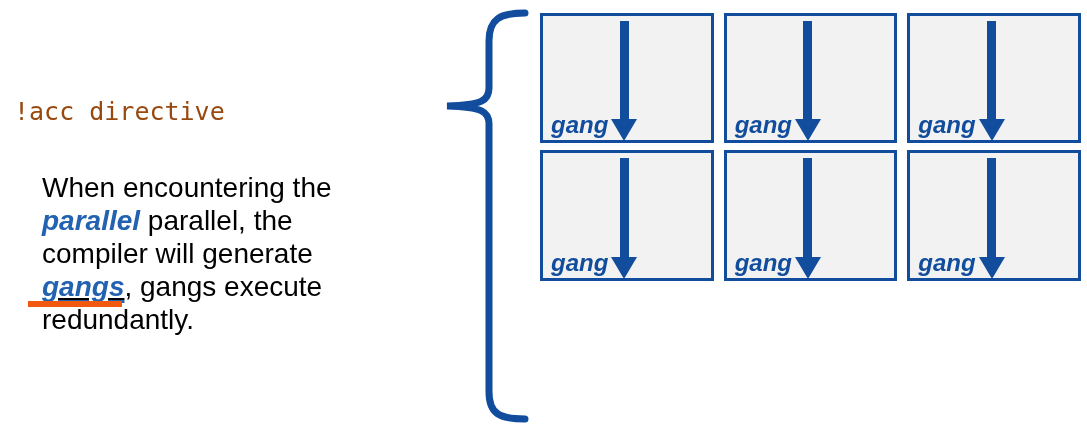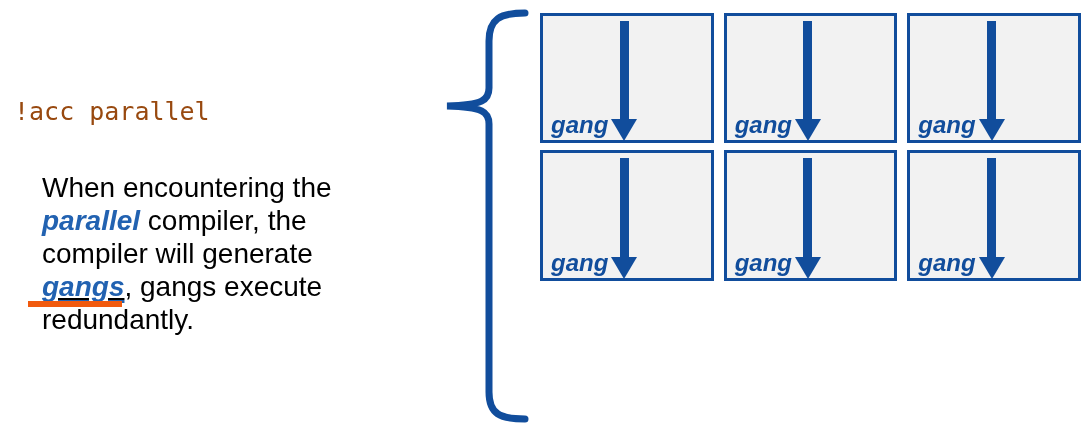--- a/index.html
+++ b/index.html
@@ -73,28 +73,28 @@
     border-left: 13px solid transparent;
     border-right: 13px solid transparent;
     border-top: 22px solid #114D9C;
   }
 </style>
 </head>
 <body>
 
 <div class="canvas">
 
-  <div class="code-label">!acc parallel</div>
+  <div class="code-label">!acc directive</div>
 
   <div class="desc">
     <div>
       <span>When encountering the</span>
     </div>
     <div>
-      <span class="kw">parallel</span><span> compiler, the</span>
+      <span class="kw">parallel</span><span> parallel, the</span>
     </div>
     <div>
       <span>compiler will generate</span>
     </div>
     <div>
       <span class="gangs-wrap"><span class="kw kw-underlined">gangs</span><span class="orange-mark"></span></span><span>, gangs execute</span>
     </div>
     <div>
       <span>redundantly.</span>
     </div>

